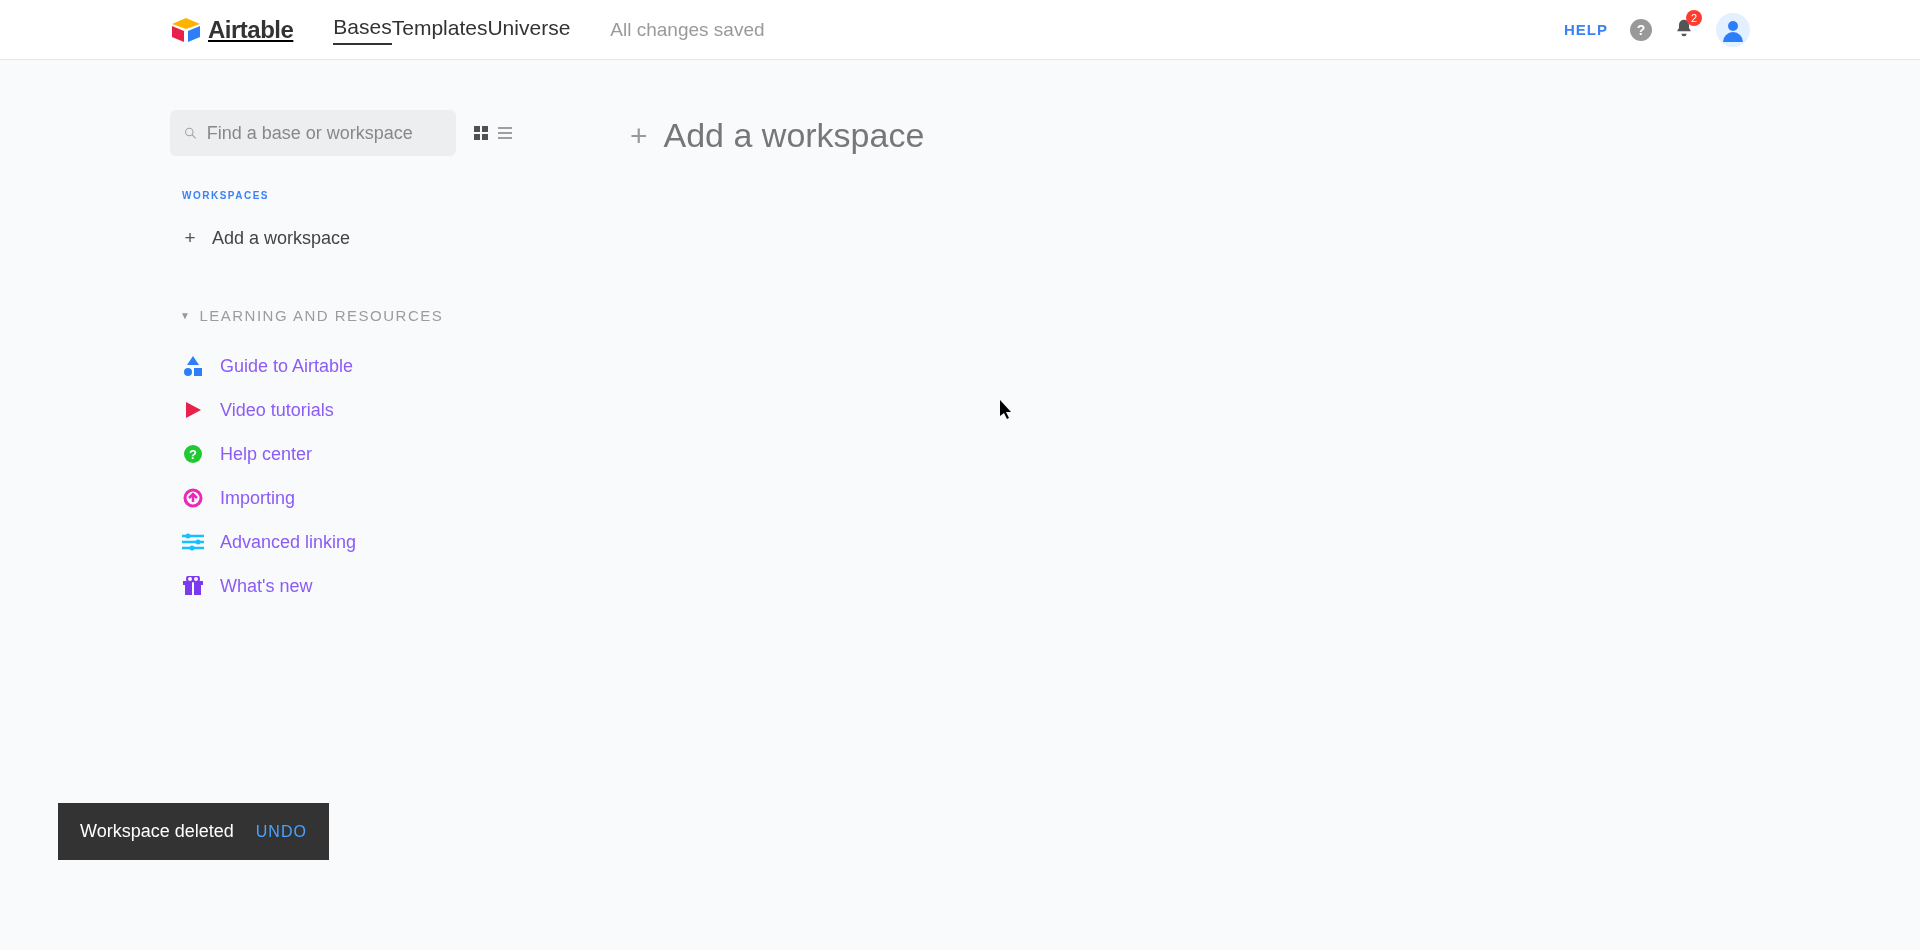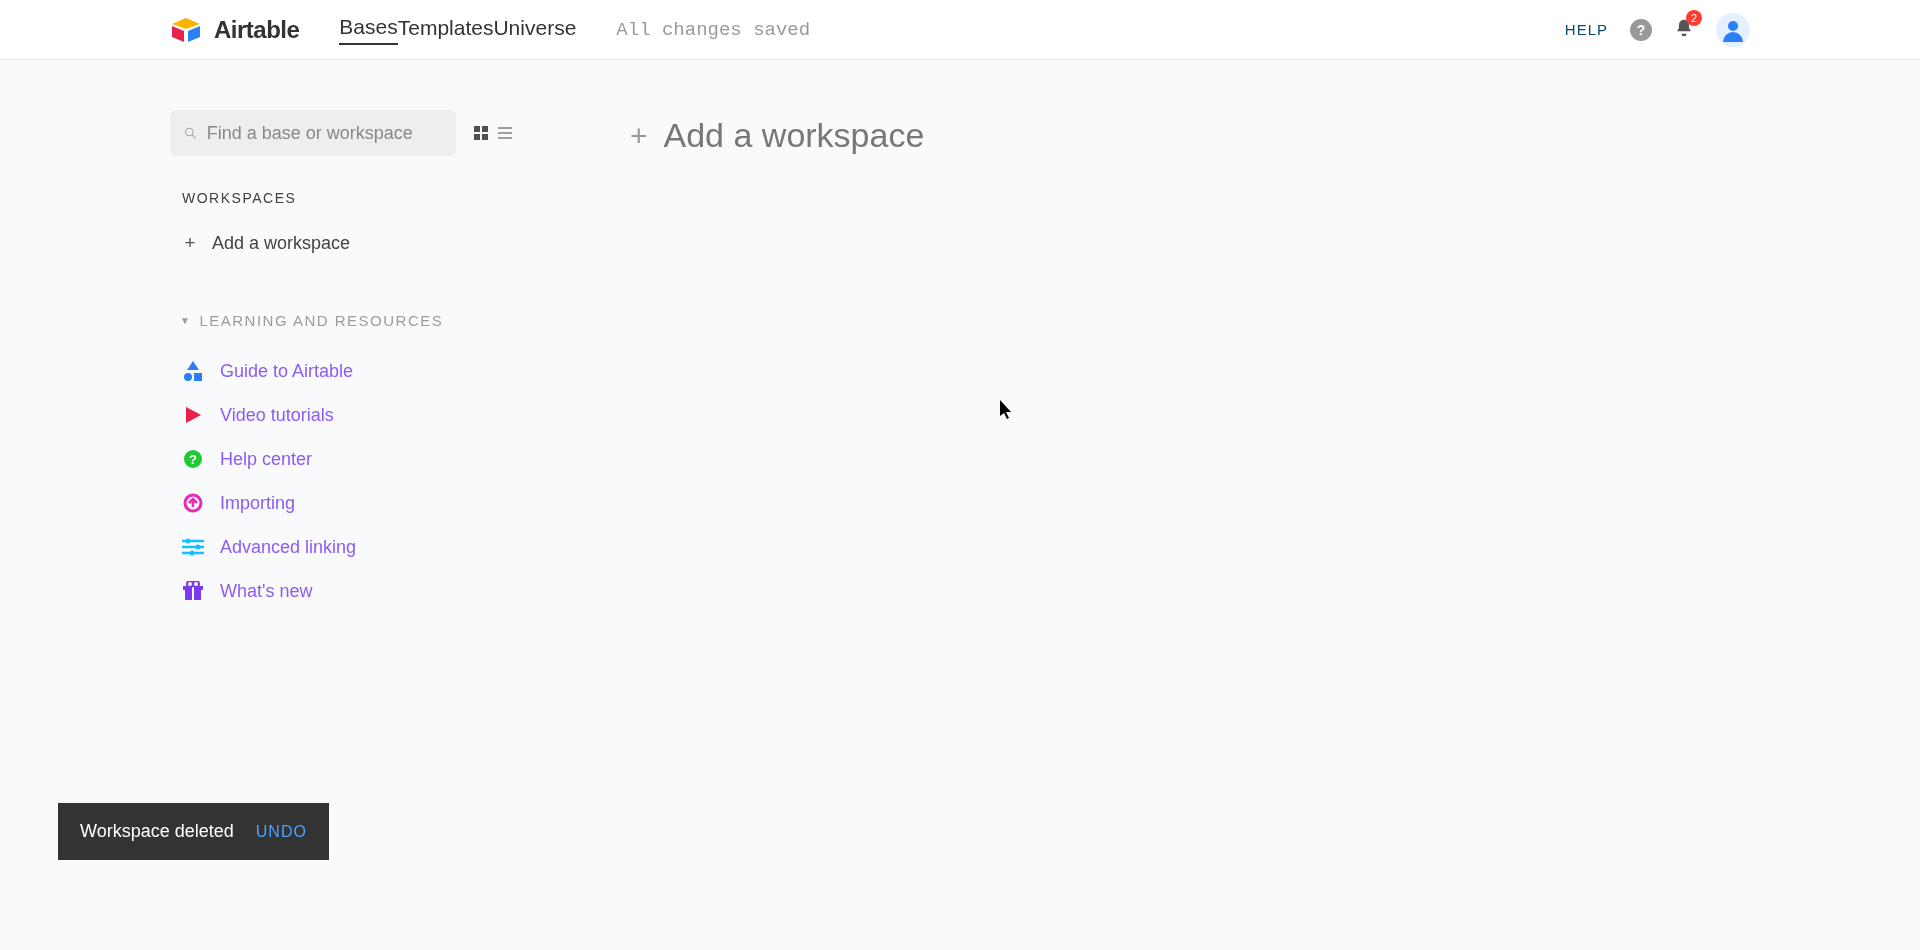--- a/index.html
+++ b/index.html
@@ -19,22 +19,23 @@
       background: #fff;
       border-bottom: 1px solid #e5e5e5;
       display: flex;
       align-items: center;
       padding: 0 170px;
       position: relative;
     }
     .logo {
       display: flex;
       align-items: flex-start;
-      gap: 12px;
+      gap: 6px;
       margin-right: 40px;
+      text-decoration: underline;
     }
     .logo-mark {
       width: 32px;
       height: 28px;
       position: relative;
     }
     .logo-text {
       font-size: 24px;
       font-weight: 600;
       color: #333;
@@ -51,34 +52,33 @@
       padding-bottom: 4px;
     }
     .nav-tab.active {
       border-bottom: 2.5px solid #333;
       font-weight: 500;
     }
     .status-text {
       margin-left: 40px;
       font-size: 19px;
       color: #9a9a9a;
-      font-family: Liberation Mono, monospace;
     }
     .topbar-right {
       position: absolute;
       right: 170px;
       display: flex;
       align-items: center;
       gap: 22px;
     }
     .help-label {
       font-size: 15px;
       letter-spacing: 1px;
-      color: #0c4a6e;
-      font-weight: 400;
+      color: #3b82f6;
+      font-weight: 700;
     }
     .icon-circle {
       width: 22px;
       height: 22px;
       border-radius: 50%;
       background: #999;
       color: #fff;
       display: flex;
       align-items: center;
       justify-content: center;
@@ -172,24 +172,24 @@
     .view-btn {
       cursor: pointer;
       opacity: 0.45;
       display:flex;
       align-items:center;
     }
     .view-btn.active {
       opacity: 0.85;
     }
     .section-heading {
-      font-size: 14px;
+      font-size: 10px;
       letter-spacing: 1.5px;
-      color: #404040;
-      font-weight: 400;
+      color: #3b82f6;
+      font-weight: 700;
       margin: 0 0 18px 12px;
     }
     .add-workspace-side {
       display: flex;
       align-items: center;
       gap: 14px;
       padding: 8px 12px;
       font-size: 18px;
       color: #444;
       cursor: pointer;

